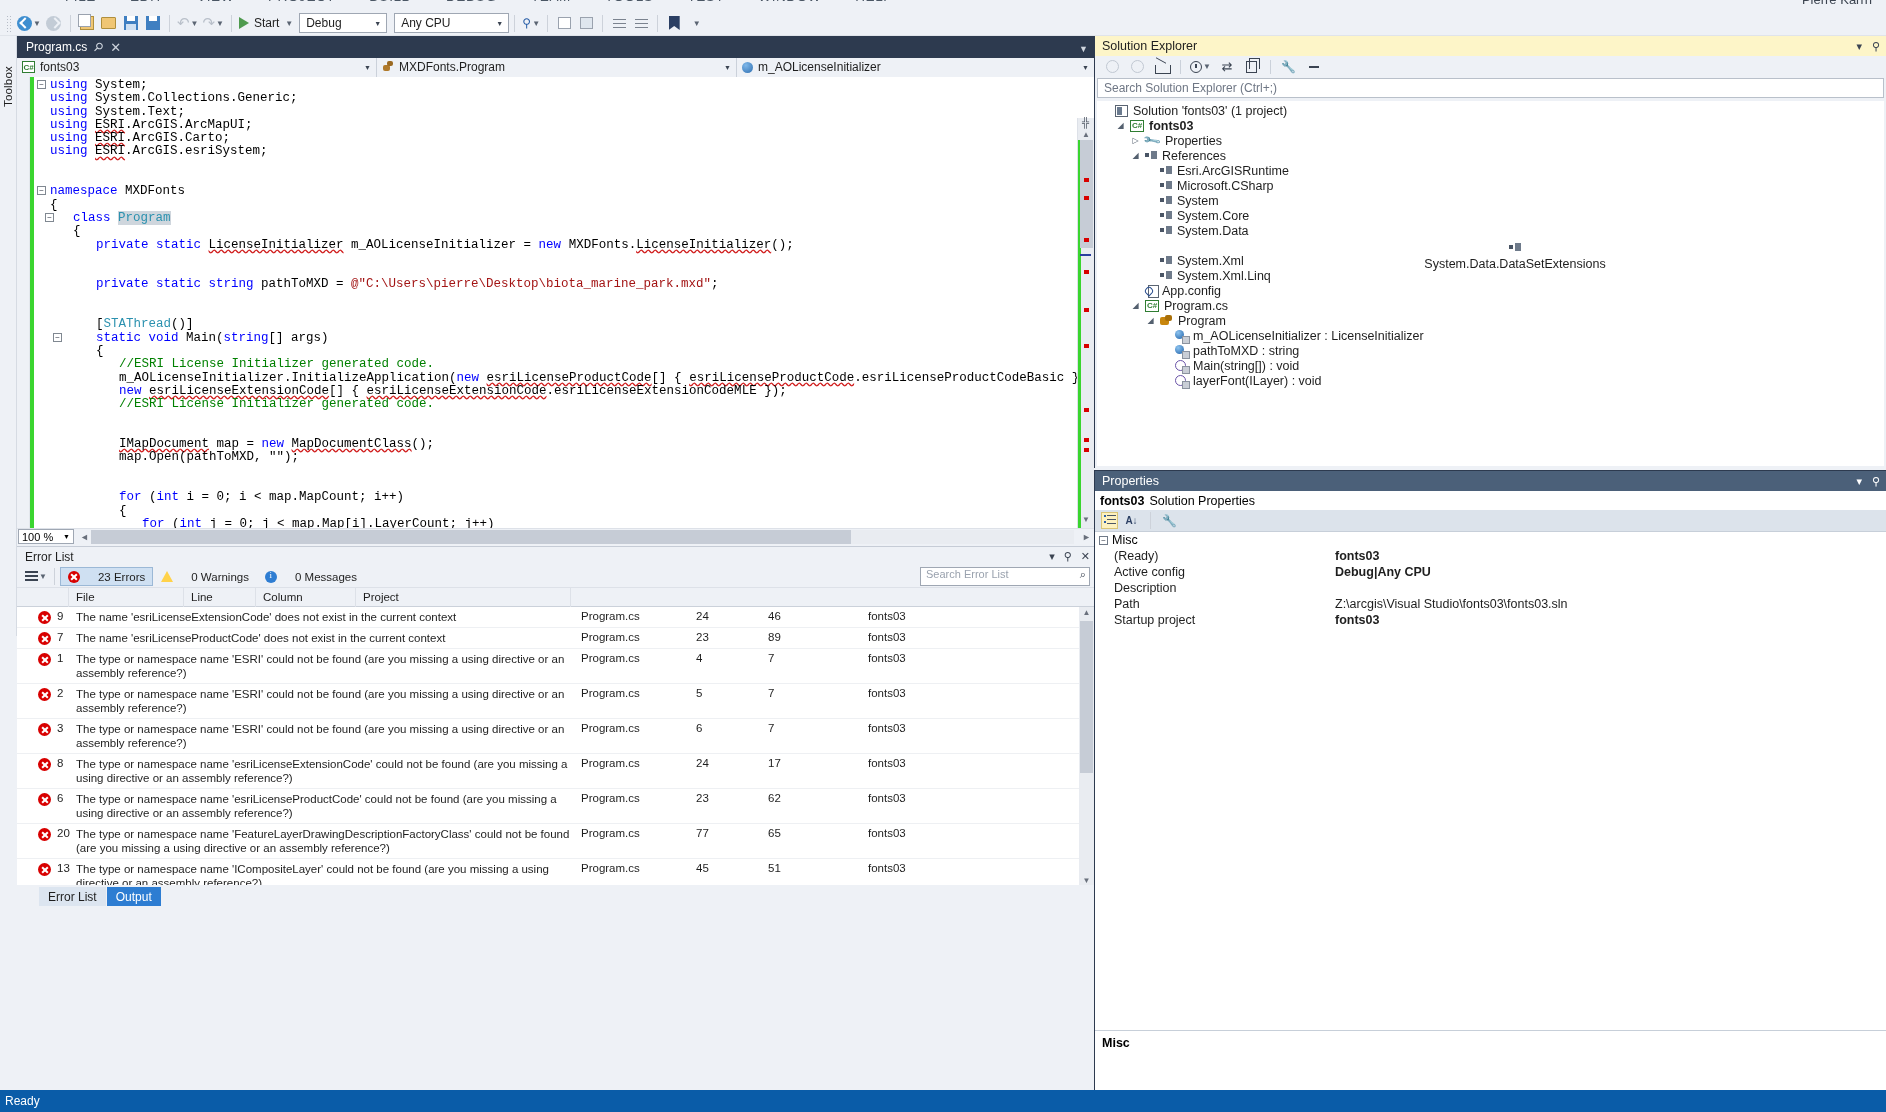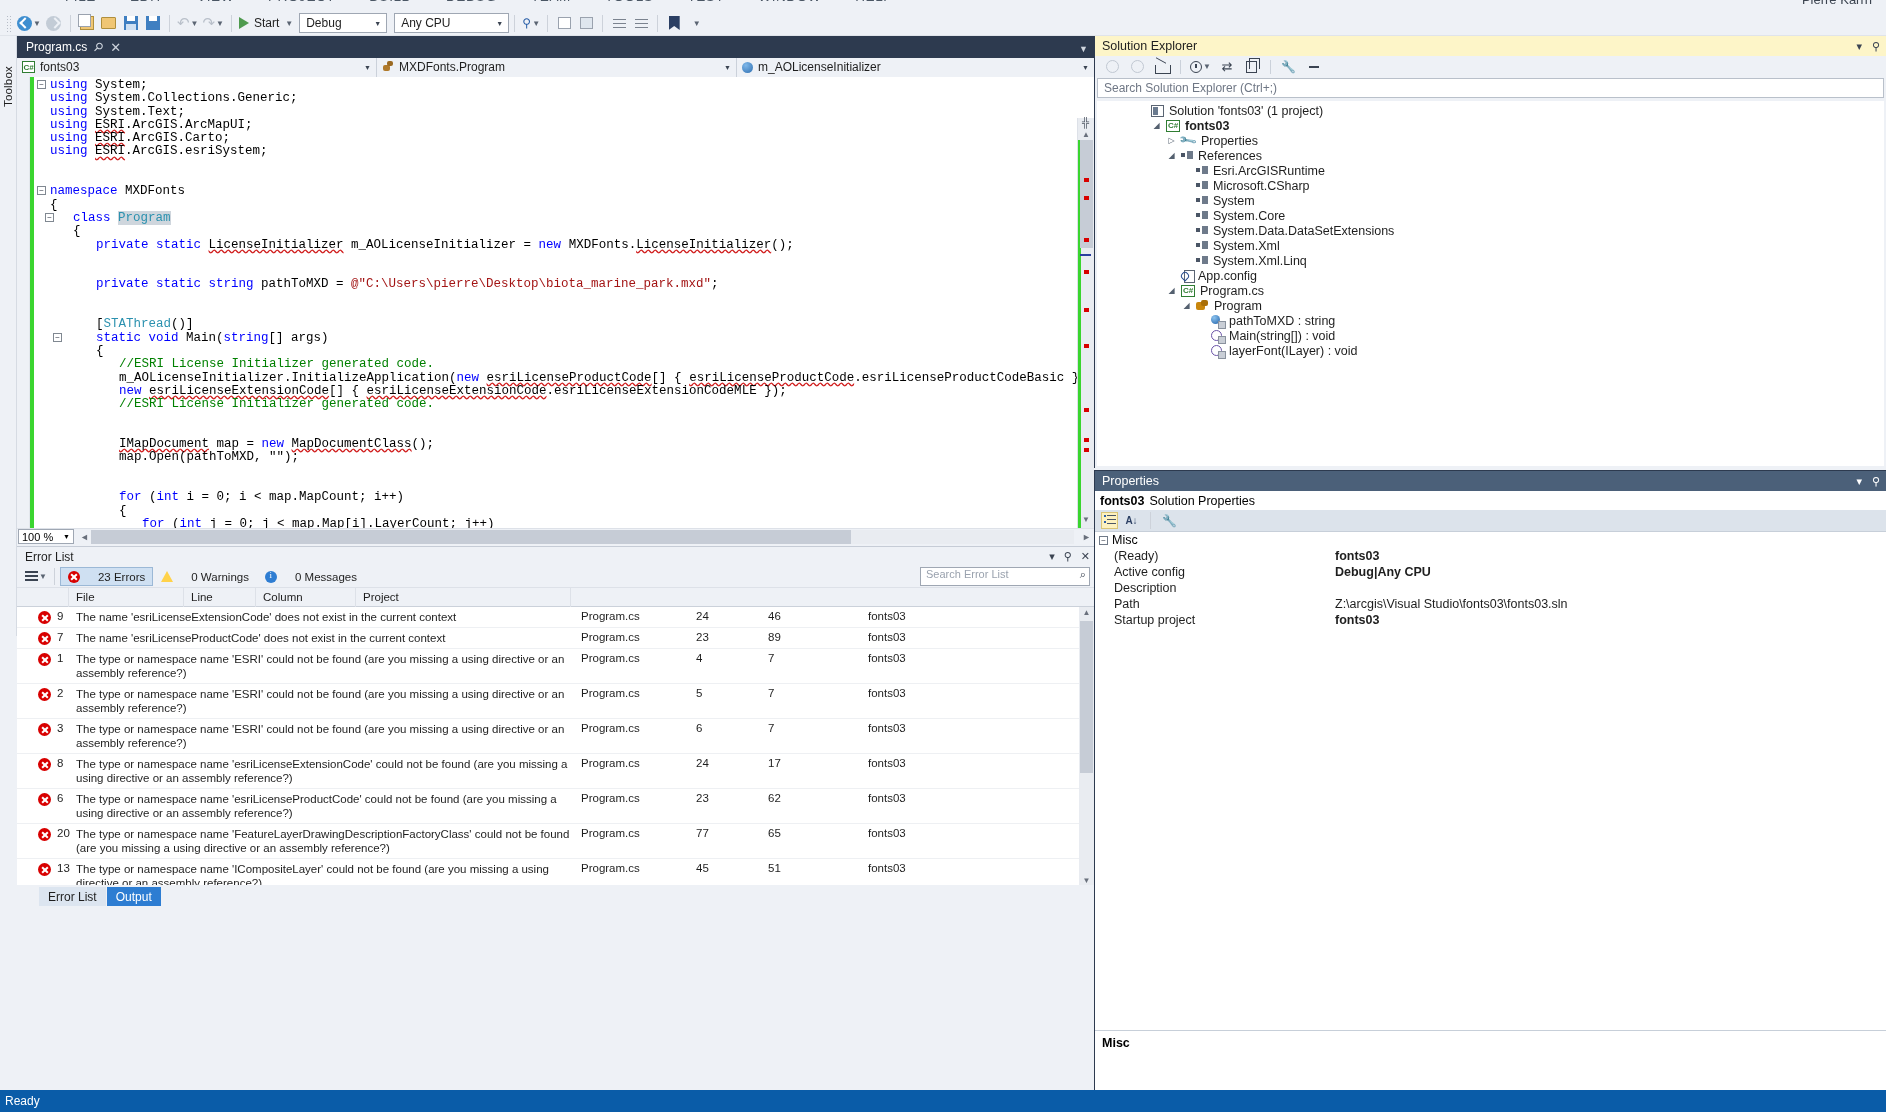--- a/index.html
+++ b/index.html
@@ -263,21 +263,21 @@
   .ic-copy2::before{content:'';position:absolute;left:2px;top:-4px;width:9px;height:10px;border:1.4px solid #3b4452;border-bottom:none;}
   .ic-wrench { color:#3b4452; font-size:12px; }
   .ic-dash { width:10px;height:2px;background:#3b4452; }
 
   .se-search {
     height: 20px; background: #fff; border: 1px solid #b9c0ca; margin: 1px 2px 0 2px;
     display: flex; align-items: center; padding-left: 6px; font-size: 12px; color: #6f7785;
   }
   .se-tree { background:#fff; position:absolute; left:2px; right:2px; top:65px; bottom:2px;
      overflow:hidden; font-size:12.5px; color:#1e1e1e; padding-top:2px;}
-  .tnode { height: 15px; display:flex; align-items:center; gap:5px;margin-left:36px; }
+  .tnode { height: 15px; display:flex; align-items:center; gap:5px; }
   .tnode .exp { width:9px; font-size:8px; color:#54606f; text-align:center; flex:none;}
   .tnode .lbl { white-space: nowrap; }
   .tnode.bold .lbl { font-weight: bold; }
   .ic-sln { width:13px;height:12px;background:#fff;border:1px solid #5a6472; position:relative;flex:none;}
   .ic-sln::after{content:'';position:absolute;left:1px;top:1px;width:5px;height:8px;background:#6b7b8f;}
   .ic-cs { width:14px;height:12px;border:1px solid #2f7d32;background:#fff;color:#2f7d32;
      font-size:8px;display:flex;align-items:center;justify-content:center;flex:none;font-weight:bold;}
   .ic-wrench2 { color:#c8860d; font-size:12px; flex:none; transform: rotate(-35deg);}
   .ic-ref { width:12px;height:9px;flex:none; position:relative;}
   .ic-ref::before{content:'';position:absolute;left:0;top:2px;width:4px;height:4px;background:#4a5565;}
@@ -738,20 +738,25 @@
             <span class="lbl">System</span>
           </div>
           <div class="tnode" style="padding-left: 49px;">
             <span class="exp"></span>
             <span class="ic-ref"></span>
             <span class="lbl">System.Core</span>
           </div>
           <div class="tnode" style="padding-left: 49px;">
             <span class="exp"></span>
             <span class="ic-ref"></span>
+            <span class="lbl">System.Data</span>
+          </div>
+          <div class="tnode" style="padding-left: 49px; flex-direction: column;">
+            <span class="exp"></span>
+            <span class="ic-ref"></span>
             <span class="lbl">System.Data.DataSetExtensions</span>
           </div>
           <div class="tnode" style="padding-left: 49px;">
             <span class="exp"></span>
             <span class="ic-ref"></span>
             <span class="lbl">System.Xml</span>
           </div>
           <div class="tnode" style="padding-left: 49px;">
             <span class="exp"></span>
             <span class="ic-ref"></span>
@@ -764,20 +769,25 @@
           </div>
           <div class="tnode" style="padding-left: 34px;">
             <span class="exp">◢</span>
             <span class="ic-cs">C#</span>
             <span class="lbl">Program.cs</span>
           </div>
           <div class="tnode" style="padding-left: 49px;">
             <span class="exp">◢</span>
             <span class="ic-class"></span>
             <span class="lbl">Program</span>
+          </div>
+          <div class="tnode" style="padding-left: 64px;">
+            <span class="exp"></span>
+            <span class="ic-fieldp"></span>
+            <span class="lbl">m_AOLicenseInitializer : LicenseInitializer</span>
           </div>
           <div class="tnode" style="padding-left: 64px;">
             <span class="exp"></span>
             <span class="ic-fieldp"></span>
             <span class="lbl">pathToMXD : string</span>
           </div>
           <div class="tnode" style="padding-left: 64px;">
             <span class="exp"></span>
             <span class="ic-methodp"></span>
             <span class="lbl">Main(string[]) : void</span>

